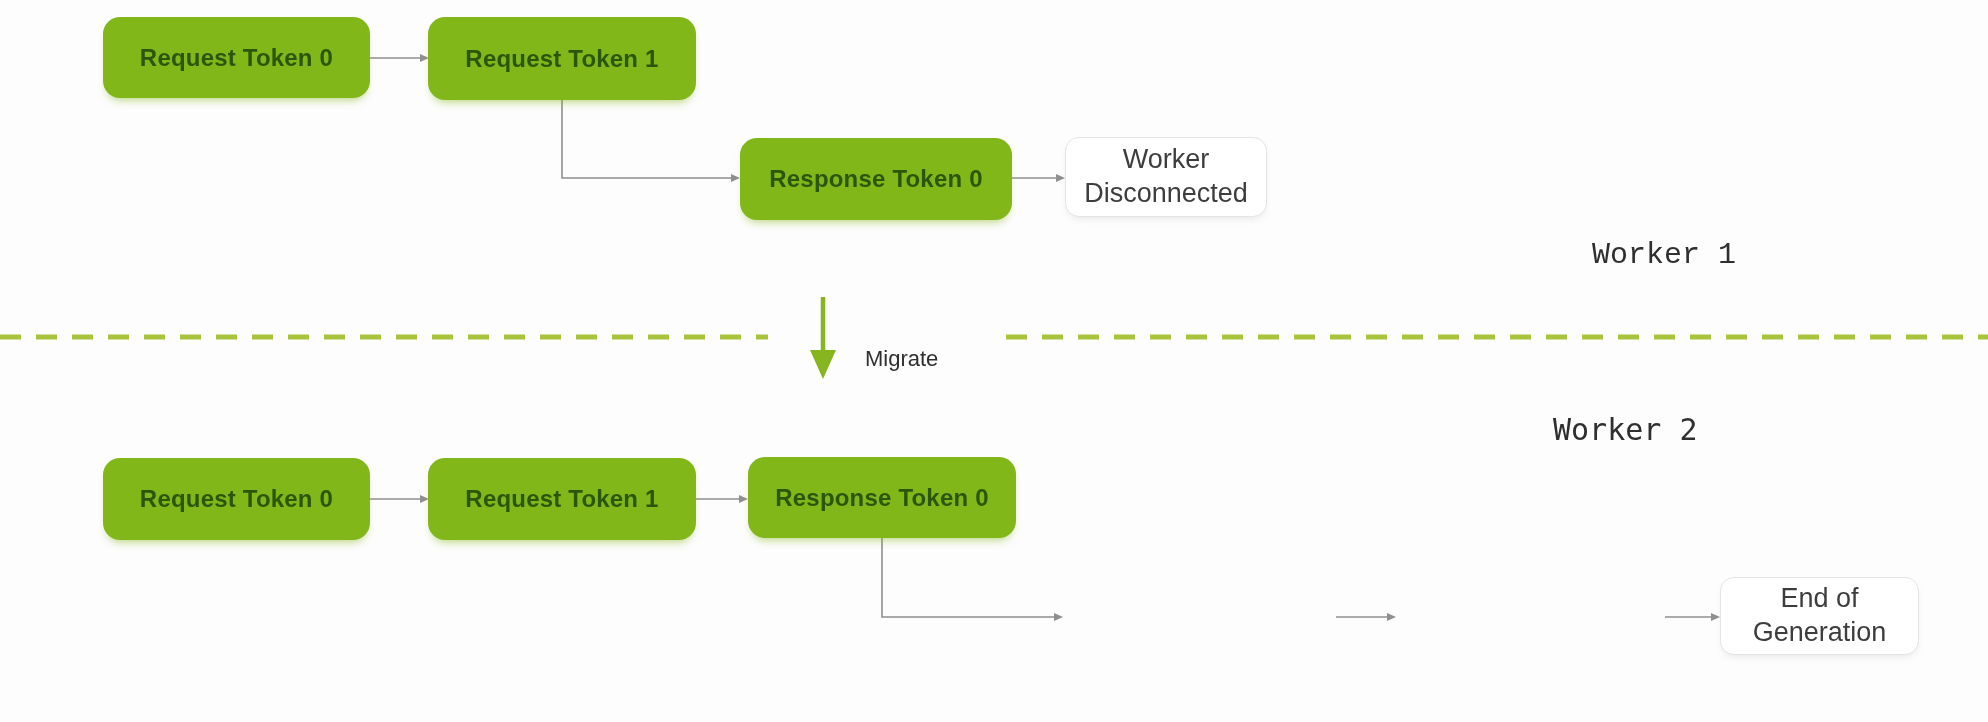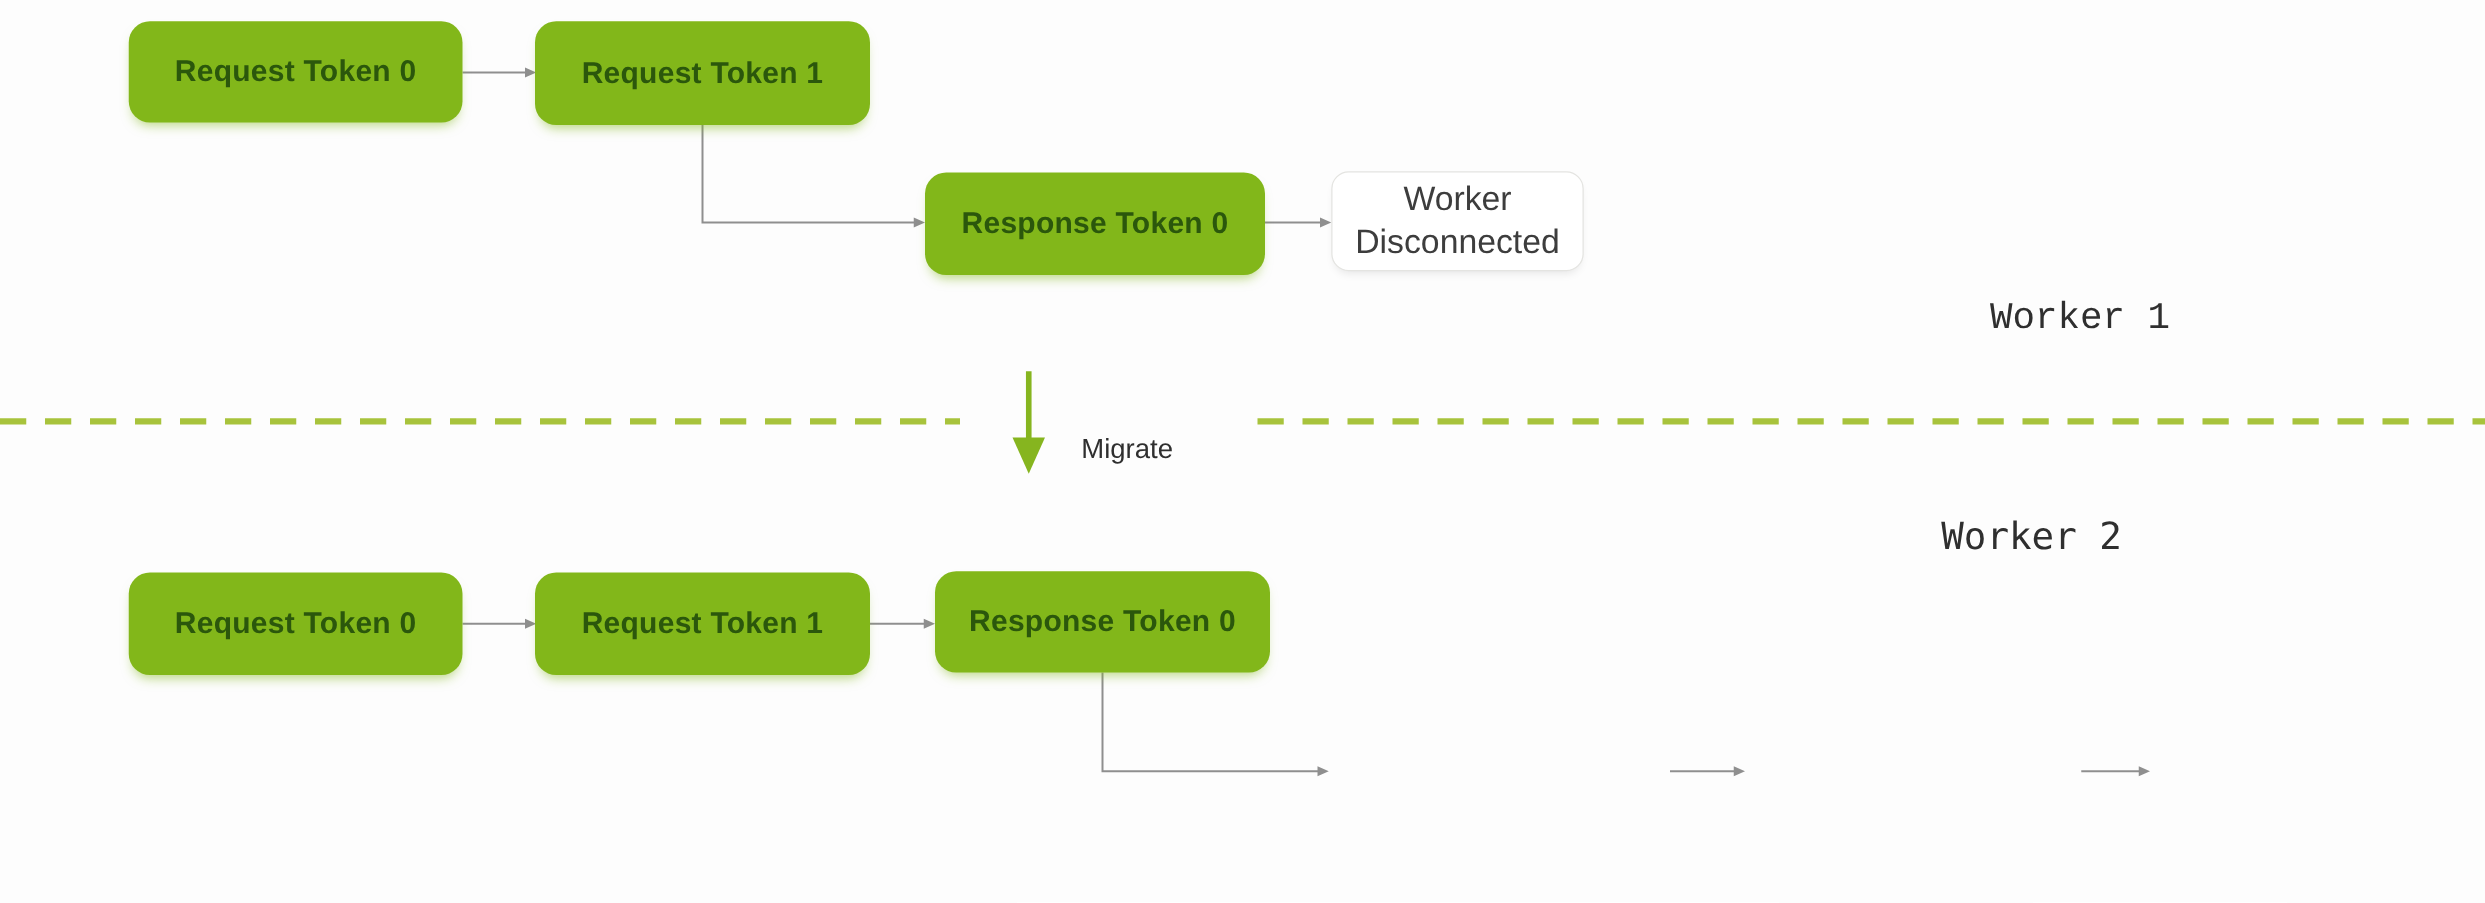--- a/index.html
+++ b/index.html
@@ -110,14 +110,18 @@
   <div class="worker-label" style="left:1512px; top:412px;margin-left:41px;">Worker 2</div>
 
   <div class="node green" style="left:103px; top:458px; width:267px; height:82px;">Request Token 0</div>
 
   <div class="node green" style="left:428px; top:458px; width:268px; height:82px;">Request Token 1</div>
 
   <div class="node green" style="left:748px; top:457px; width:268px; height:81px;">Response Token 0</div>
 
 
 
+  <div class="node white" style="left:1720px; top:577px; width:199px; height:78px;">
+    <span>End of</span>
+    <span>Generation</span>
+  </div>
 
 </div>
 
 </body></html>

